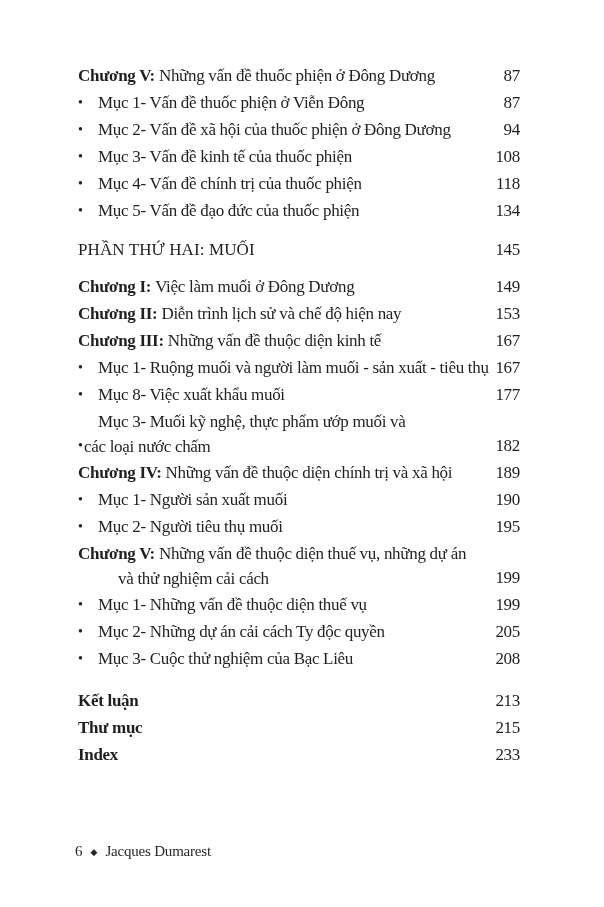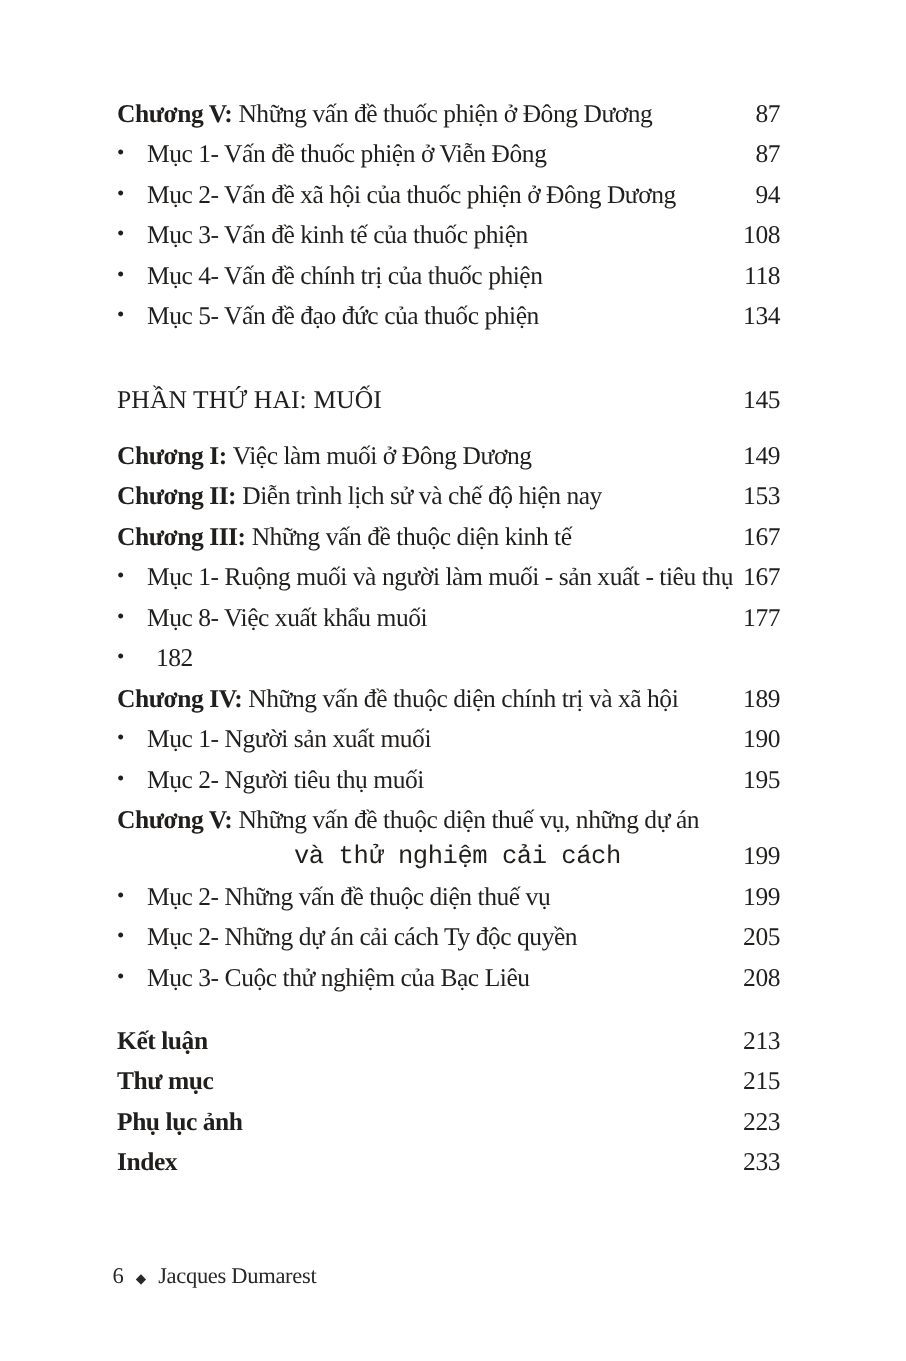--- a/index.html
+++ b/index.html
@@ -47,23 +47,23 @@
     line-height: 27px;
     text-align: right;
   }
   .label {
     font-weight: bold;
     margin-right: 4px;
   }
   .row.two .title .t1 { display: block; line-height: 27px; }
   .row.two .title .t2 { display: block; line-height: 24px; }
   .row.item.two .title .t2 { margin-left: -14px; }
-  .row.chapter.two .title .t2 { margin-left: 118px; font-family: Liberation Mono, monospace; }
+  .row.chapter.two .title .t2 { margin-left: 40px; }
   .row.part {
-    margin-top: 29px;
+    margin-top: 12px;
     margin-bottom: 10px;
   }
   .row.part .title { letter-spacing: 0.1px; }
   .row.backmatter .title { font-weight: bold; }
   .row.gap-top { margin-top: 15px; }
   .footer {
     position: absolute;
     left: 75px;
     top: 843px;
     display: flex;
@@ -137,20 +137,24 @@
         <span class="title"><span class="t1">Mục 1- Ruộng muối và người làm muối - sản xuất - tiêu thụ</span></span>
         <span class="pageno">167</span>
       </div>
       <div class="row item">
         <span class="bullet">•</span>
         <span class="title"><span class="t1">Mục 8- Việc xuất khẩu muối</span></span>
         <span class="pageno">177</span>
       </div>
       <div class="row item two">
         <span class="bullet">•</span>
+        <span class="title">
+          <span class="t1">Mục 3- Muối kỹ nghệ, thực phẩm ướp muối và</span>
+          <span class="t2">các loại nước chấm</span>
+        </span>
         <span class="pageno">182</span>
       </div>
       <div class="row chapter">
         <span class="title"><b class="label">Chương IV:</b><span class="t1" style="display: inline;">Những vấn đề thuộc diện chính trị và xã hội</span></span>
         <span class="pageno">189</span>
       </div>
       <div class="row item">
         <span class="bullet">•</span>
         <span class="title"><span class="t1">Mục 1- Người sản xuất muối</span></span>
         <span class="pageno">190</span>
@@ -159,44 +163,40 @@
         <span class="bullet">•</span>
         <span class="title"><span class="t1">Mục 2- Người tiêu thụ muối</span></span>
         <span class="pageno">195</span>
       </div>
       <div class="row chapter two">
         <span class="title"><b class="label">Chương V:</b><span class="t1" style="display: inline;">Những vấn đề thuộc diện thuế vụ, những dự án</span><span class="t2">và thử nghiệm cải cách</span></span>
         <span class="pageno">199</span>
       </div>
       <div class="row item">
         <span class="bullet">•</span>
-        <span class="title"><span class="t1">Mục 2- Những vấn đề thuộc diện thuế vụ</span></span>
+        <span class="title"><span class="t1">Mục 1- Những vấn đề thuộc diện thuế vụ</span></span>
         <span class="pageno">199</span>
       </div>
       <div class="row item">
         <span class="bullet">•</span>
         <span class="title"><span class="t1">Mục 2- Những dự án cải cách Ty độc quyền</span></span>
         <span class="pageno">205</span>
       </div>
       <div class="row item">
         <span class="bullet">•</span>
         <span class="title"><span class="t1">Mục 3- Cuộc thử nghiệm của Bạc Liêu</span></span>
         <span class="pageno">208</span>
       </div>
       <div class="row backmatter gap-top">
         <span class="title"><span class="t1">Kết luận</span></span>
         <span class="pageno">213</span>
       </div>
       <div class="row backmatter">
         <span class="title"><span class="t1">Thư mục</span></span>
         <span class="pageno">215</span>
-      </div>
-      <div class="row backmatter">
-        <span class="title"><span class="t1">Phụ lục ảnh</span></span>
-        <span class="pageno">223</span>
       </div>
       <div class="row backmatter">
         <span class="title"><span class="t1">Index</span></span>
         <span class="pageno">233</span>
       </div>
     </div>
   <div class="footer">
     <span class="folios">6</span>
     <span class="diamond">◆</span>
     <span class="author">Jacques Dumarest</span>

